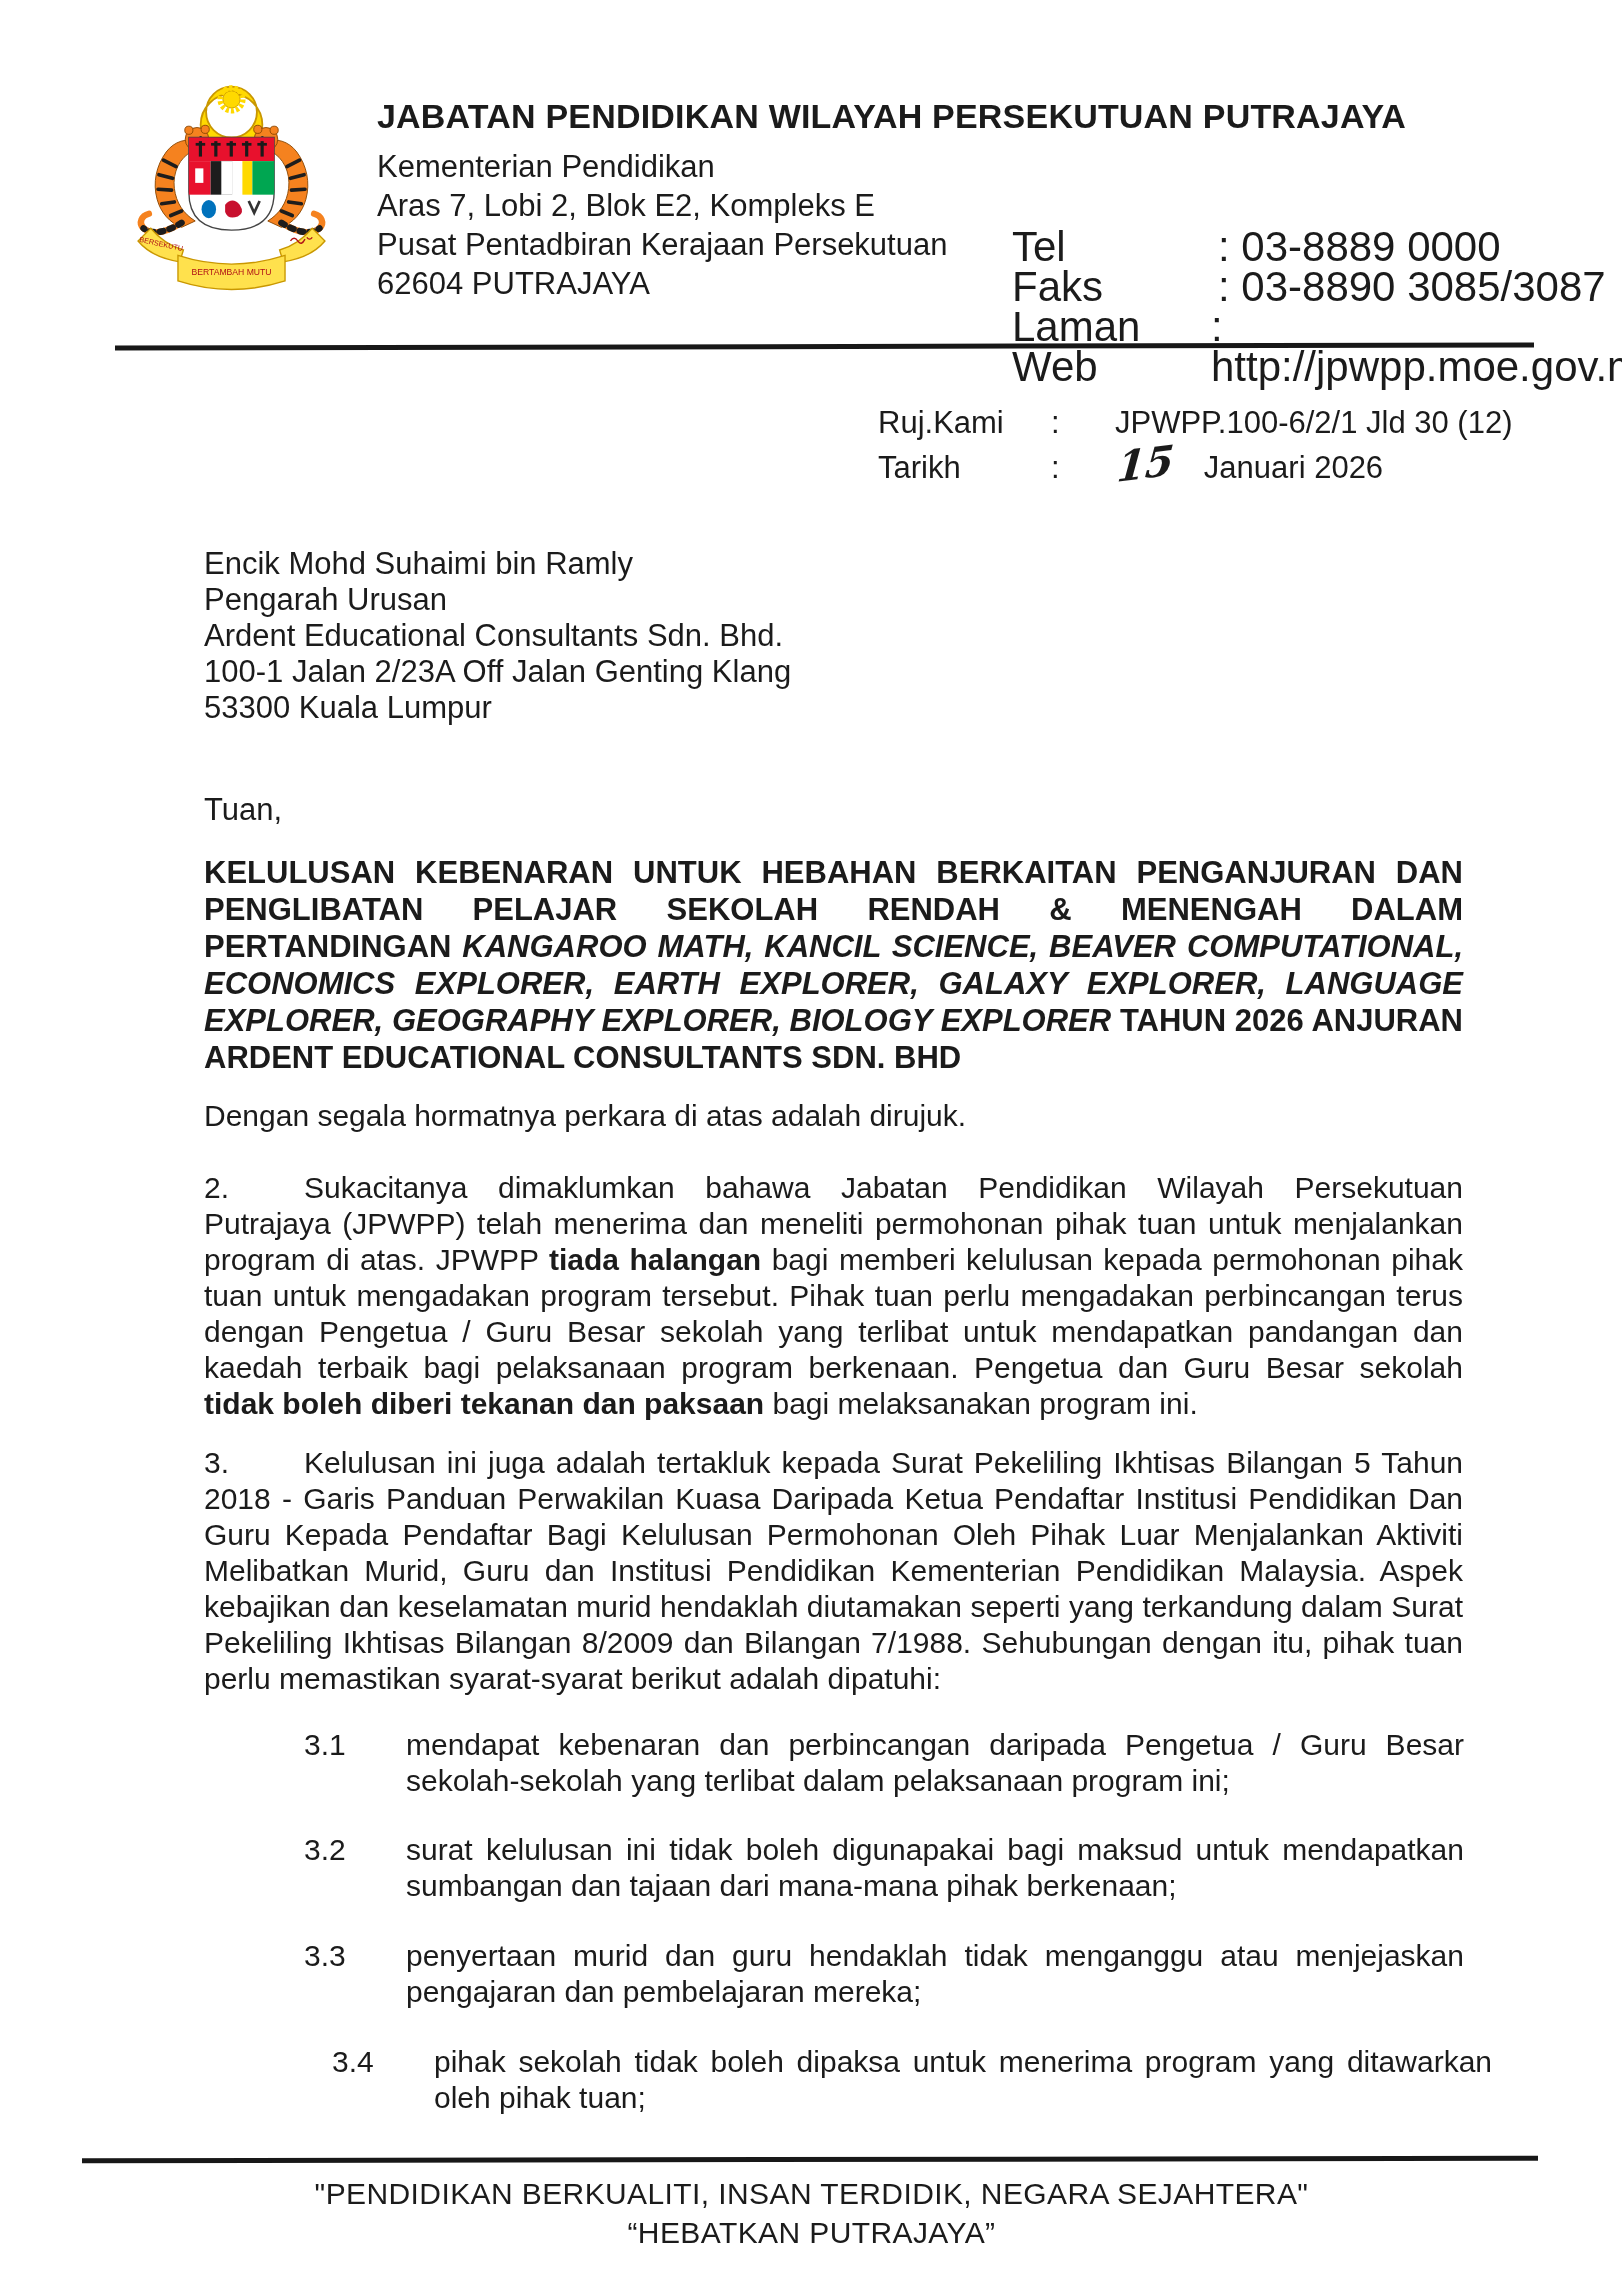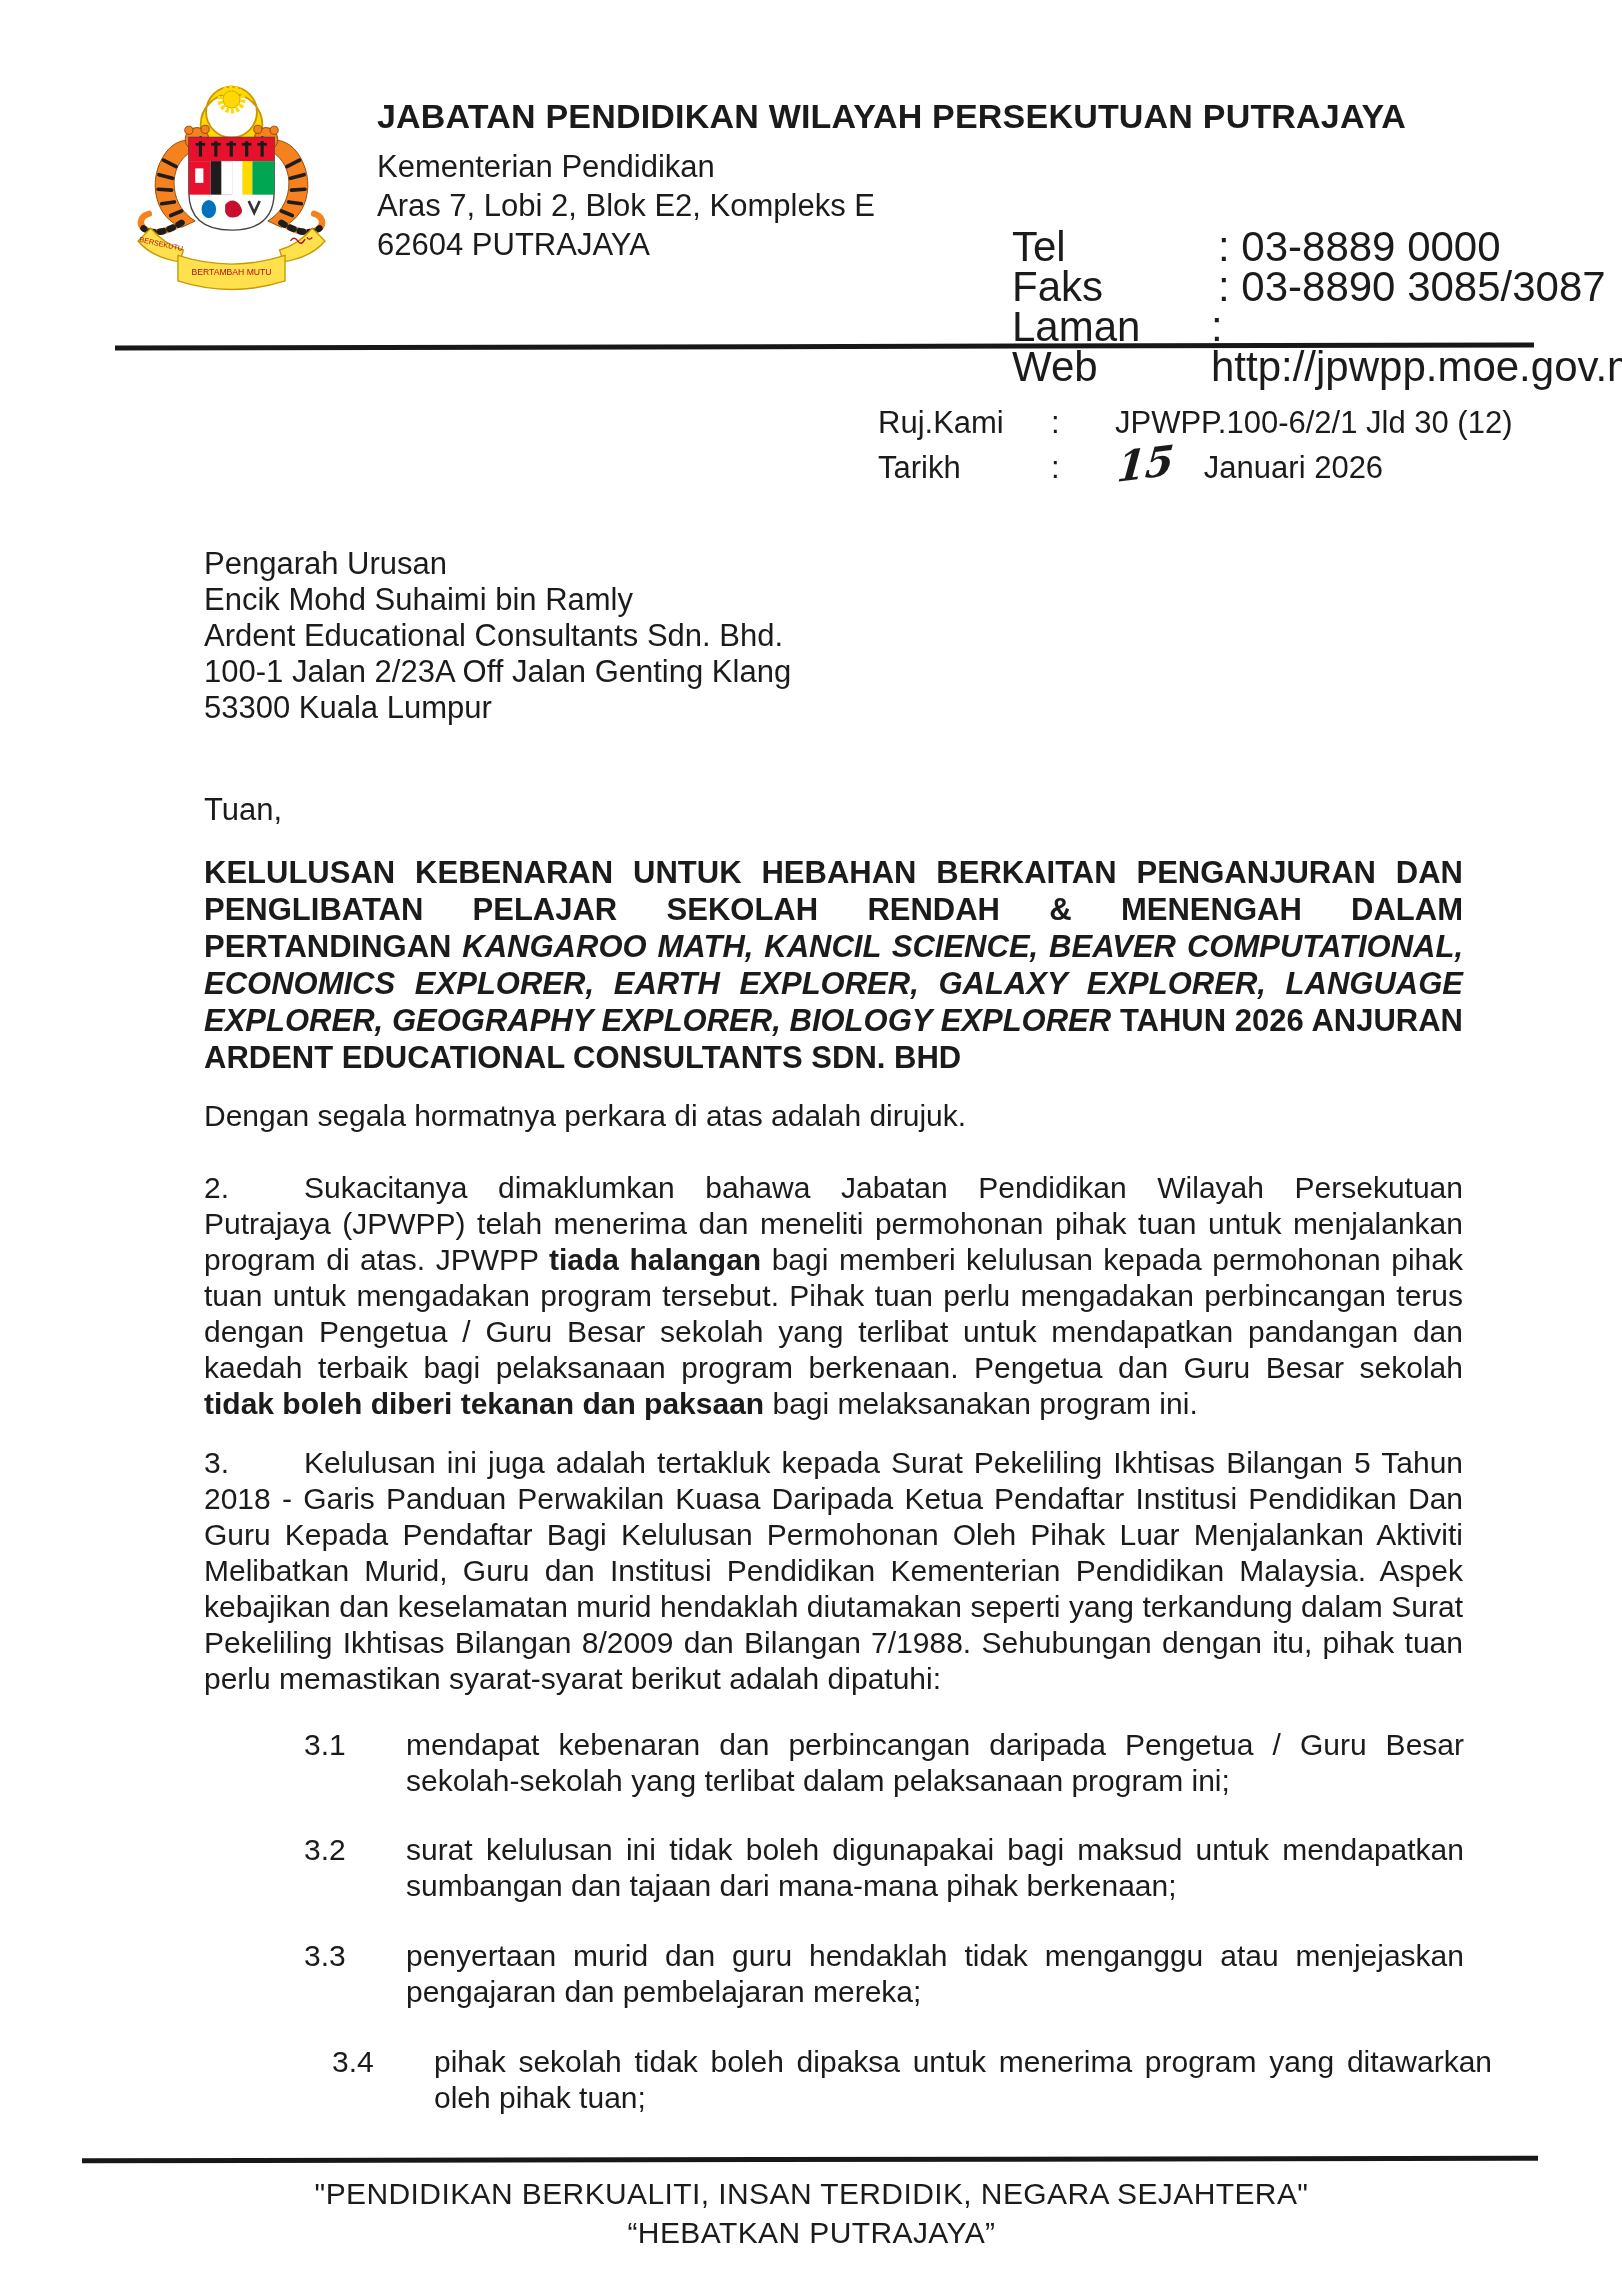--- a/index.html
+++ b/index.html
@@ -104,20 +104,21 @@
       <text x="57" y="178" font-size="8" fill="#B01116" transform="rotate(12 57 178)" text-anchor="middle">BERSEKUTU</text>
       <text x="135" y="209" font-size="9.5" fill="#B01116" text-anchor="middle">BERTAMBAH MUTU</text>
       <path d="M200 172 q4 -6 8 0 q4 6 8 -2 M218 168 q3 4 6 0" fill="none" stroke="#B01116" stroke-width="1.5"></path>
     </g>
   </svg>
 
   <div class="dept">JABATAN PENDIDIKAN WILAYAH PERSEKUTUAN PUTRAJAYA</div>
   <div class="addr">
     <div>Kementerian Pendidikan</div>
     <div>Aras 7, Lobi 2, Blok E2, Kompleks E</div>
+    <div>Pusat Pentadbiran Kerajaan Persekutuan</div>
     <div>62604 PUTRAJAYA</div>
   </div>
 
   <div class="contact">
     <div class="row">
       <span class="clabel">Tel</span>
       <span class="cvalue">: 03-8889 0000</span>
     </div>
     <div class="row">
       <span class="clabel">Faks</span>
@@ -139,22 +140,22 @@
     </div>
     <div class="row">
       <span class="rlabel">Tarikh</span>
       <span class="rsep">:</span>
       <span class="hand">15</span>
       <span>Januari 2026</span>
     </div>
   </div>
 
   <div class="recipient">
+    <div>Encik Mohd Suhaimi bin Ramly</div>
     <div>Pengarah Urusan</div>
-    <div>Encik Mohd Suhaimi bin Ramly</div>
     <div>Ardent Educational Consultants Sdn. Bhd.</div>
     <div>100-1 Jalan 2/23A Off Jalan Genting Klang</div>
     <div>53300 Kuala Lumpur</div>
   </div>
 
   <div class="salutation">Tuan,</div>
 
   <div class="subject"><span>KELULUSAN KEBENARAN UNTUK HEBAHAN BERKAITAN PENGANJURAN DAN PENGLIBATAN PELAJAR SEKOLAH RENDAH &amp; MENENGAH DALAM PERTANDINGAN </span><i>KANGAROO MATH, KANCIL SCIENCE, BEAVER COMPUTATIONAL, ECONOMICS EXPLORER, EARTH EXPLORER, GALAXY EXPLORER, LANGUAGE EXPLORER, GEOGRAPHY EXPLORER, BIOLOGY EXPLORER</i><span> TAHUN 2026 ANJURAN ARDENT EDUCATIONAL CONSULTANTS SDN. BHD</span></div>
 
   <div class="para intro">Dengan segala hormatnya perkara di atas adalah dirujuk.</div>

